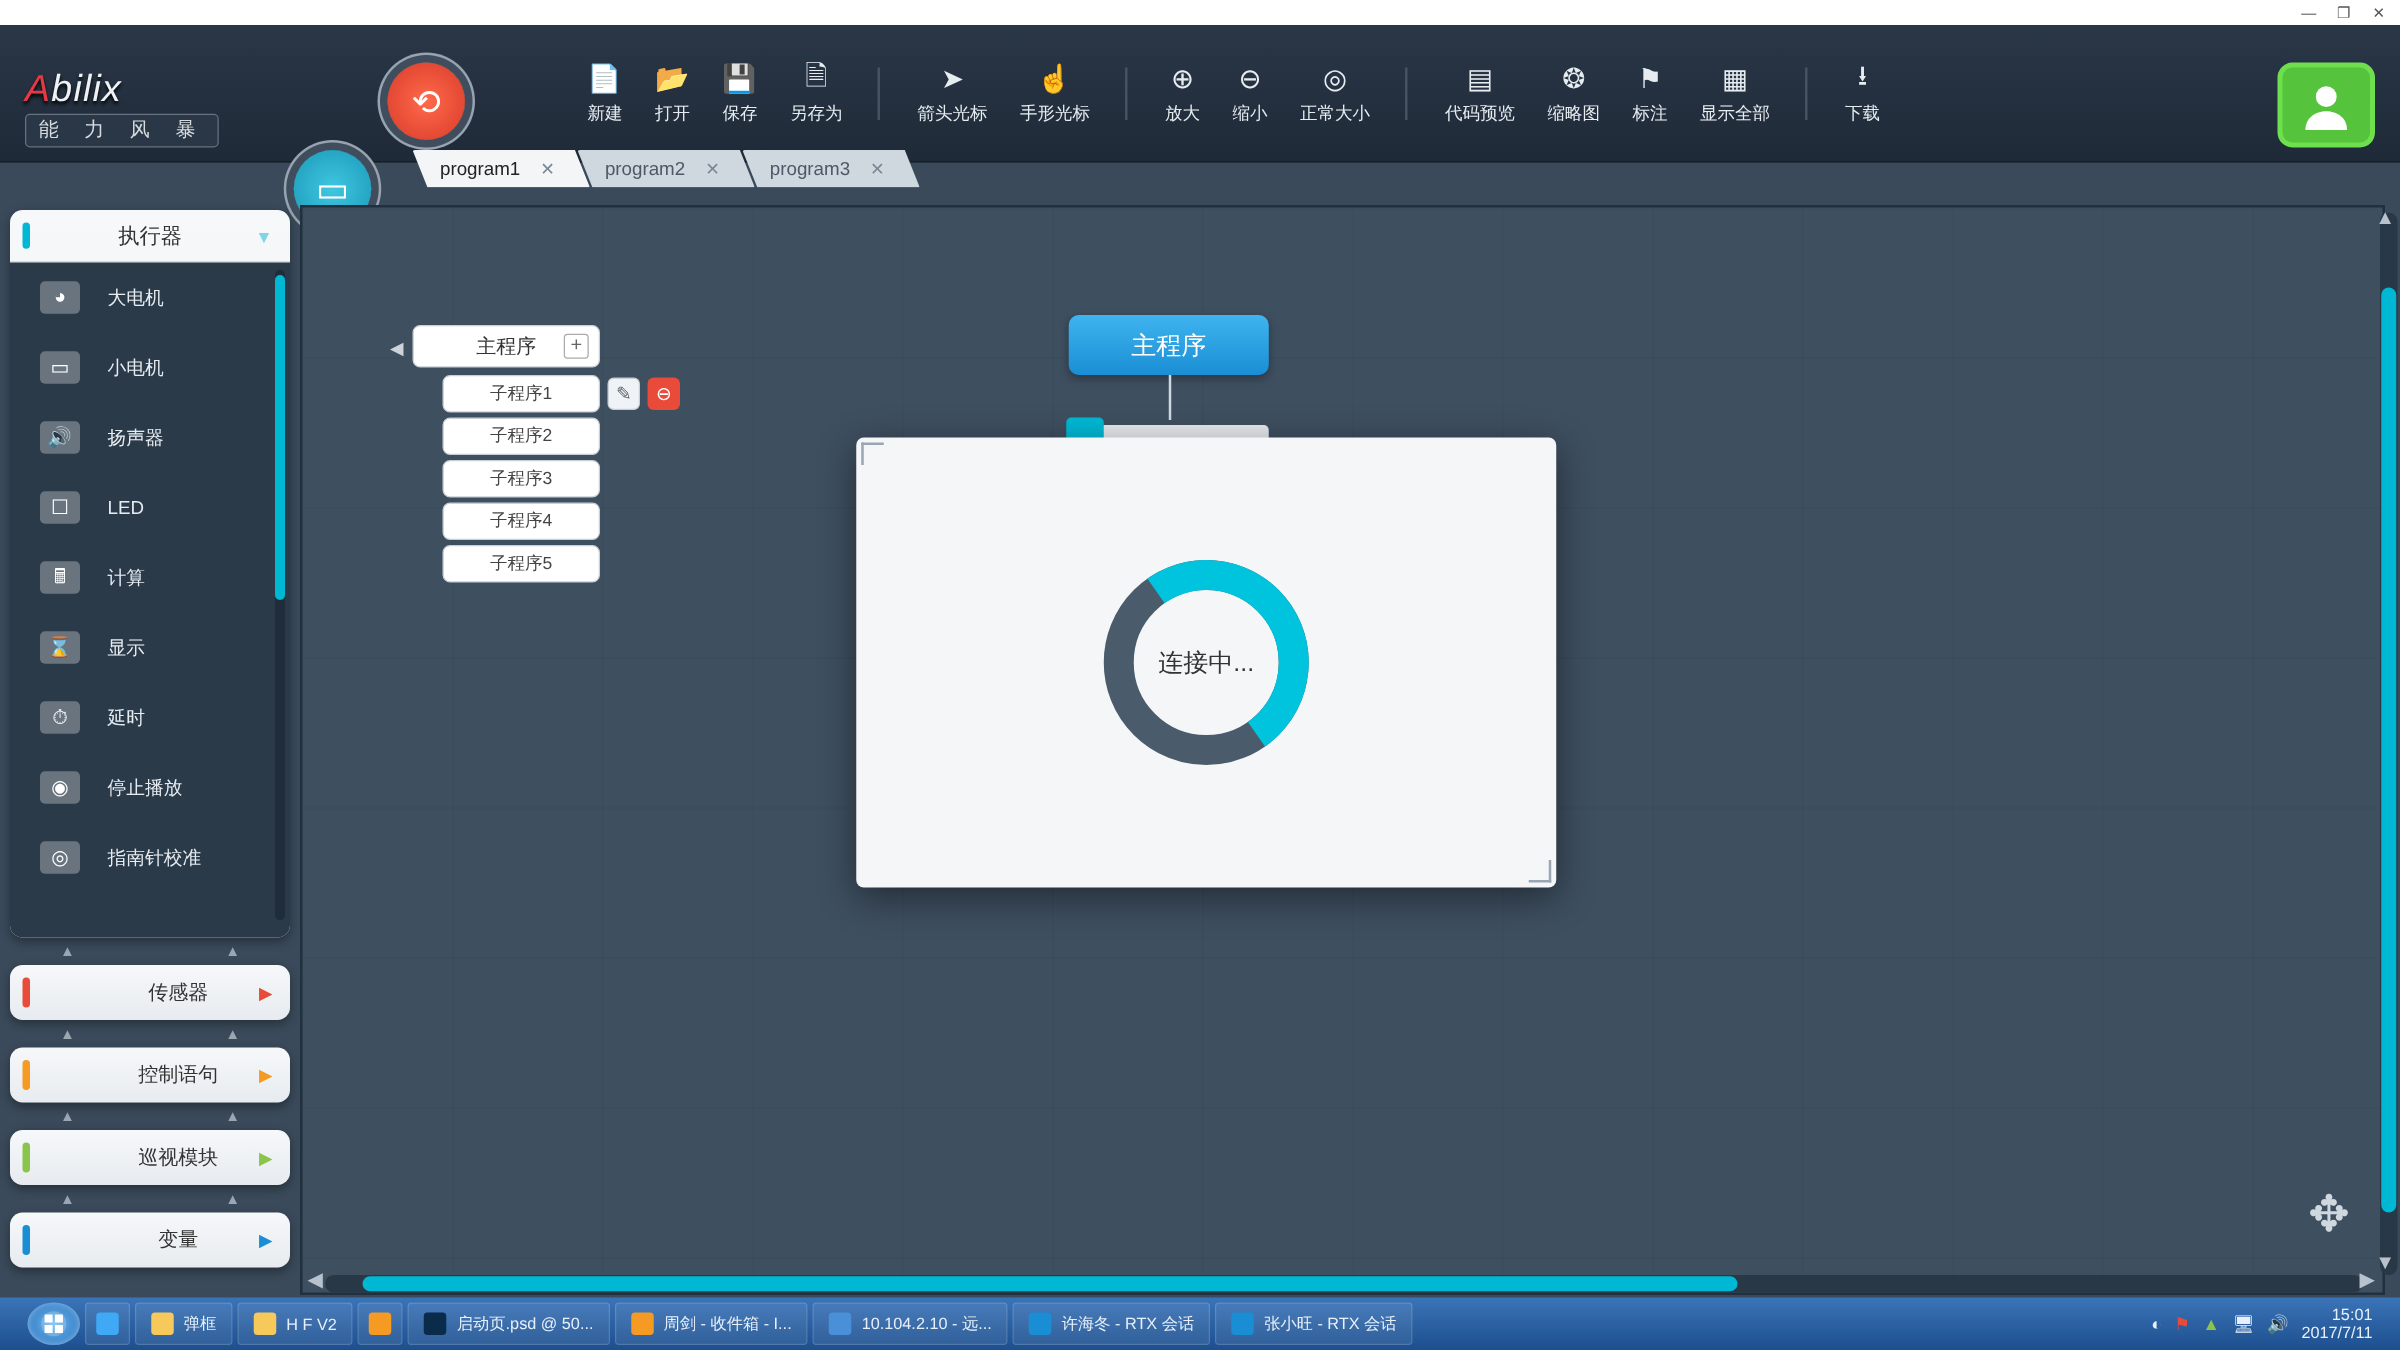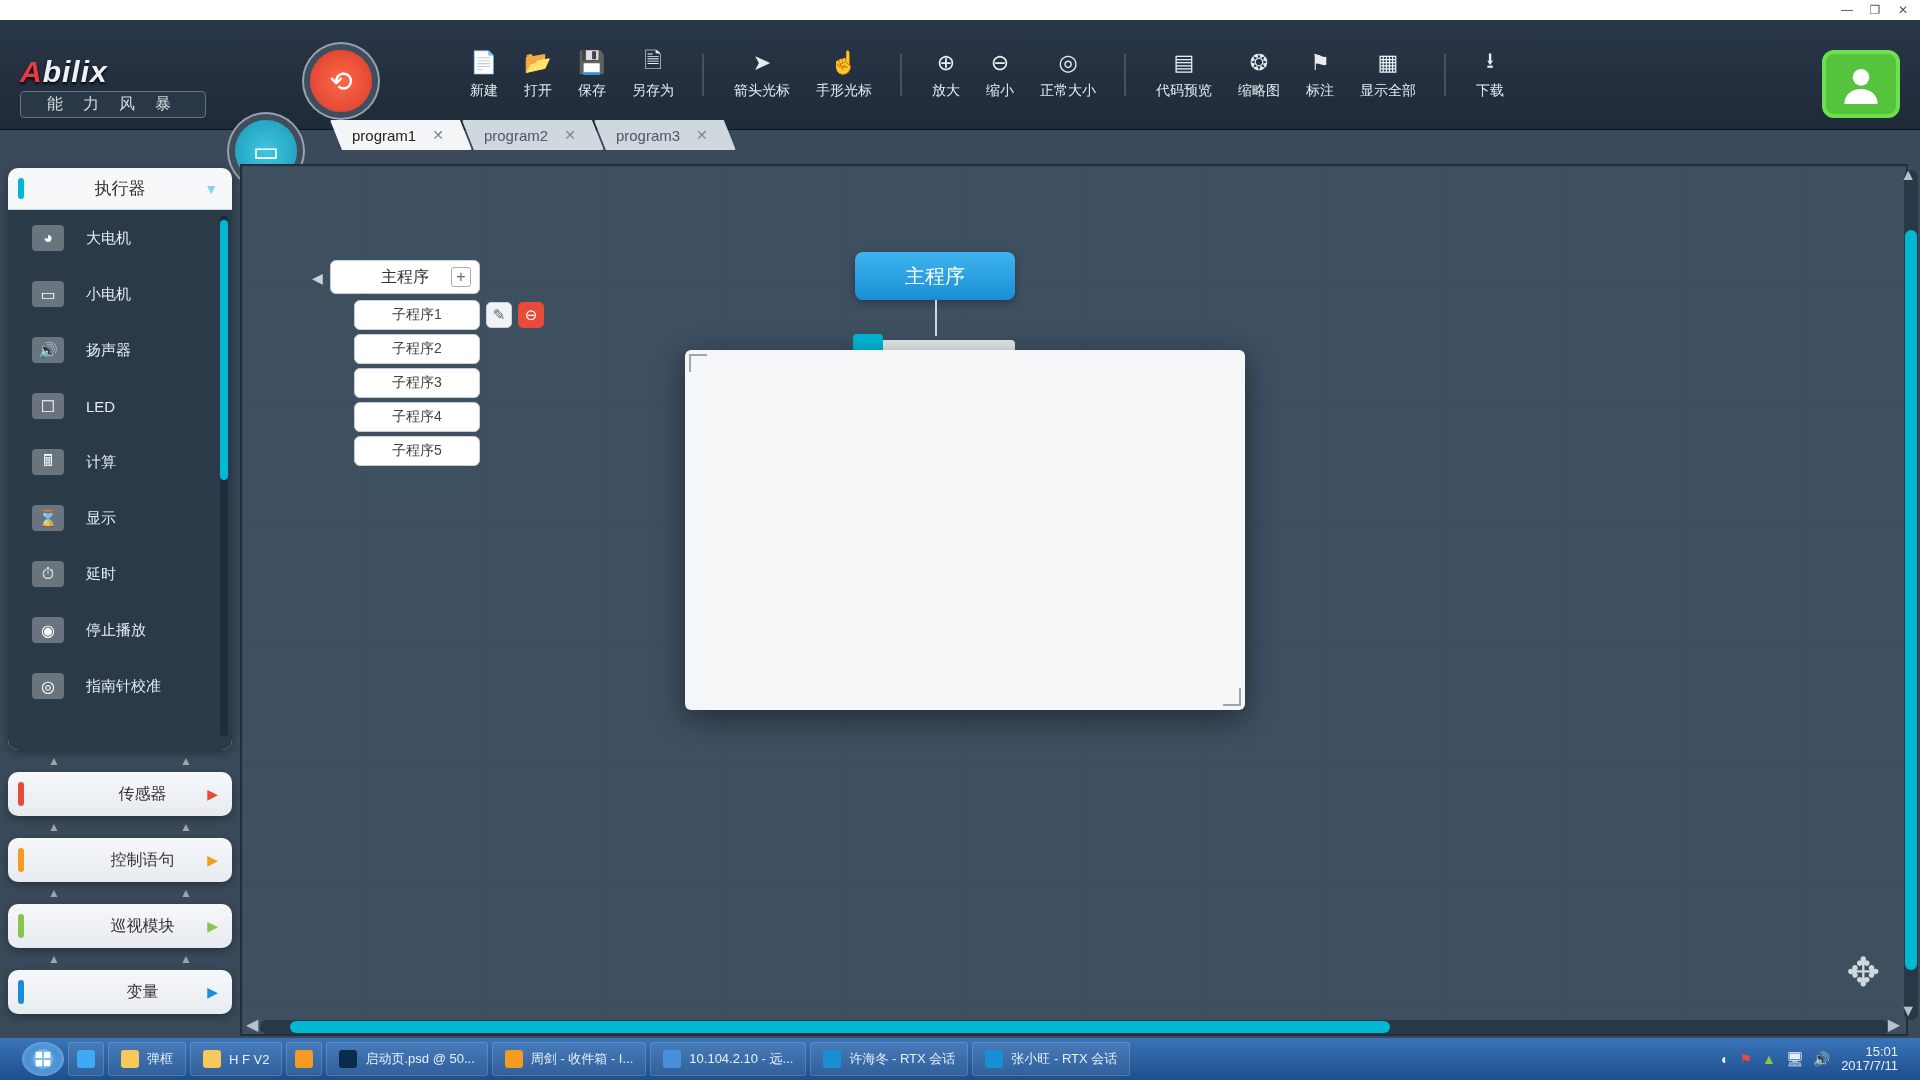--- a/index.html
+++ b/index.html
@@ -6,23 +6,23 @@
 body { width:1920px; height:1080px; overflow:hidden; background:#3a4a5a; position:relative; }
 
 
 .winframe { position:absolute; top:0; left:0; right:0; height:20px; background:#fff; display:flex; justify-content:flex-end; align-items:center; gap:6px; padding-right:6px; }
 .winbtn { width:22px; height:14px; font-size:12px; color:#555; text-align:center; cursor:pointer; }
 
 
 .topbar { position:absolute; top:20px; left:0; right:0; height:110px;
   background:linear-gradient(#2a3747,#1f2a38); border-bottom:1px solid #0d141c; }
 .logo { position:absolute; left:20px; top:35px; color:#fff; }
-.logo-big { font-size:30px; font-weight:bold; font-style:italic; color:#eef2f7; letter-spacing:1px; text-shadow:0 2px 3px #000; }
+.logo-big { font-size:30px; font-weight:normal; font-style:italic; color:#eef2f7; letter-spacing:1px; text-shadow:0 2px 3px #000; }
 .logo-big span { color:#e63946; }
-.logo-sub { font-size:16px; letter-spacing:8px; color:#d7dbe0; background:#2a3747; padding:2px 26px; border:1px solid #66727f; border-radius:4px; margin-top:2px; display:inline-block;font-family:Liberation Serif, serif;}
+.logo-sub { font-size:16px; letter-spacing:8px; color:#d7dbe0; background:#2a3747; padding:2px 10px; border:1px solid #66727f; border-radius:4px; margin-top:2px; display:inline-block;}
 .circlebtn { position:absolute; width:62px; height:62px; border-radius:50%; background:#fff; box-shadow:0 0 0 6px #3f4d5c,0 0 0 8px #96a3b0; display:flex; align-items:center; justify-content:center;}
 .circlebtn.c1 { left:310px; top:30px; background:radial-gradient(#ff6a4a,#d83a2a); }
 .circlebtn.c2 { left:235px; top:100px; background:radial-gradient(#3fc7e0,#1a98b8); }
 .circleglyph { color:#fff; font-size:28px; }
 
 .toolrow { position:absolute; left:470px; top:30px; display:flex; gap:30px; color:#e7ecf1; }
 .toolgroup { display:flex; gap:26px; padding-right:30px; position:relative; }
 .toolgroup::after { content:""; position:absolute; right:0; top:4px; bottom:4px; width:2px; background:#455260; }
 .toolgroup:last-child::after { display:none; }
 .tbtn { display:flex; flex-direction:column; align-items:center; gap:6px; font-size:14px; cursor:pointer; }
@@ -259,20 +259,27 @@
 </div>
 
 <div class="mainblock">
     <span>主程序</span>
   </div>
 <div class="child-node"></div>
 
 <div class="modal">
   <div class="corner tl"></div>
   <div class="corner br"></div>
+  <div class="spinner-wrap">
+    <div class="spinner">
+      <div class="ring"></div>
+        <div class="arc"></div>
+      <div class="txt">连接中...</div>
+    </div>
+  </div>
 </div>
 
 <div class="sidebar">
   <div class="catpanel">
     <div class="cathead">
       <div class="bar" style="background:#00b8d4"></div>
       <span>执行器</span>
       <span class="chev">▼</span>
     </div>
     <div class="catbody" id="catbody">

